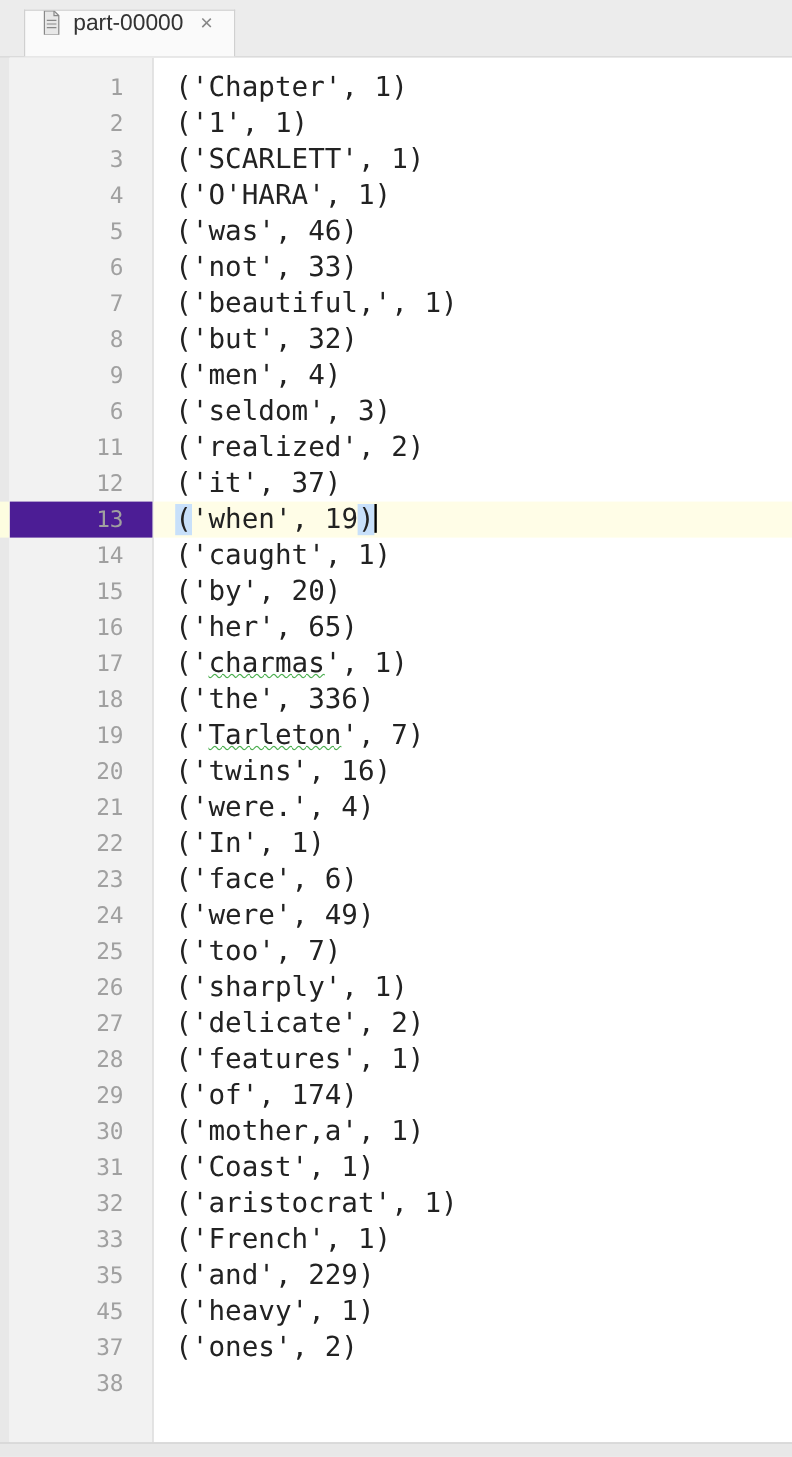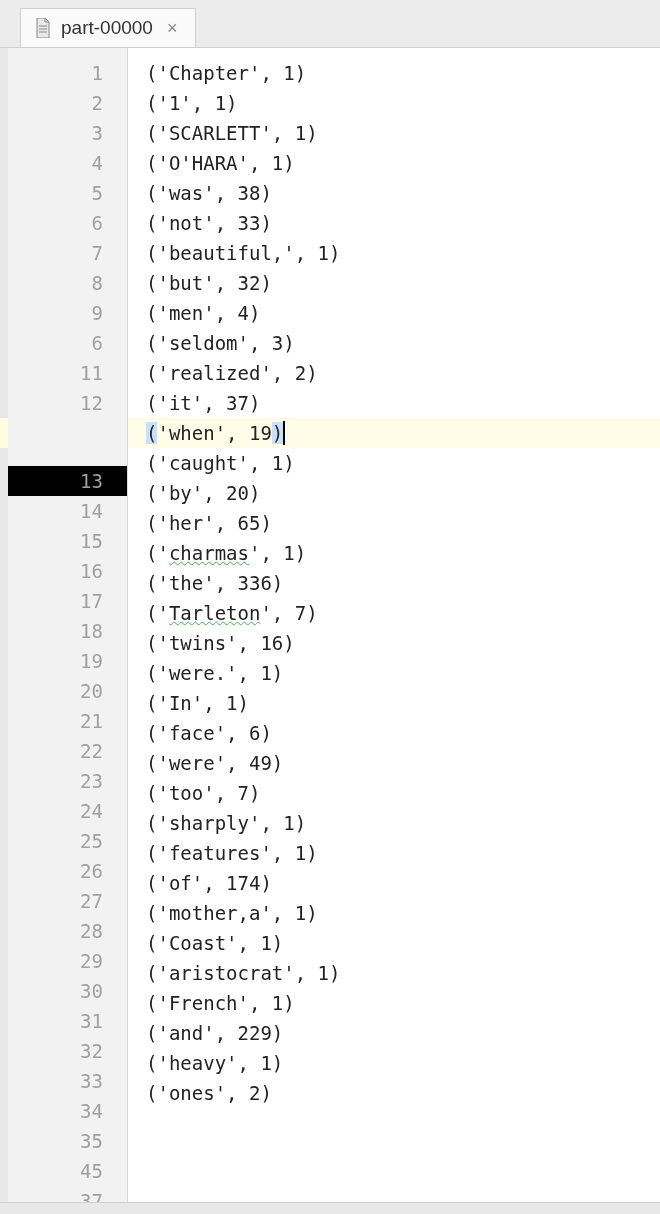--- a/index.html
+++ b/index.html
@@ -14,21 +14,21 @@
   .tab-bar {
     height: 48px;
     background: #ececec;
     border-bottom: 1px solid #d0d0d0;
     display: flex;
     align-items: stretch;
     padding-left: 20px;
   }
   .tab {
     display: flex;
-    align-items: center;
+    align-items: flex-start;
     padding: 0 14px;
     background: #fafafa;
     border: 1px solid #d0d0d0;
     border-bottom: none;
     margin-top: 8px;
     gap: 10px;
     font-size: 19px;
     color: #333;
   }
   .file-icon {
@@ -85,32 +85,31 @@
   }
   .code {
     flex: 1;
     padding-top: 10px;
     position: relative;
   }
   .code-line {
     height: 30px;
     line-height: 30px;
     font-family: "Menlo", "Consolas", monospace;
-    font-size: 19px;
+    font-size: 23px;
     color: #222;
     padding-left: 18px;
     white-space: pre;
     position: relative;
   }
   .code-line.active {
     background: #fffde7;
   }
   .gutter-line.active {
-    background: #000000;
-    margin-top: 48px;
+    background: #4c1d95;
   }
   .hl-open, .hl-close {
     background: #c8e0fa;
   }
   .cursor {
     display: inline-block;
     width: 2px;
     height: 24px;
     background: #000;
     vertical-align: middle;
@@ -179,53 +178,53 @@
       <div class="gutter-line">24</div>
       <div class="gutter-line">25</div>
       <div class="gutter-line">26</div>
       <div class="gutter-line">27</div>
       <div class="gutter-line">28</div>
       <div class="gutter-line">29</div>
       <div class="gutter-line">30</div>
       <div class="gutter-line">31</div>
       <div class="gutter-line">32</div>
       <div class="gutter-line">33</div>
-      <div class="gutter-line">34</div>
       <div class="gutter-line">35</div>
       <div class="gutter-line">45</div>
       <div class="gutter-line">37</div>
       <div class="gutter-line">38</div>
     </div>
   <div class="code">
       <div class="code-line">('Chapter', 1)</div>
       <div class="code-line">('1', 1)</div>
       <div class="code-line">('SCARLETT', 1)</div>
       <div class="code-line">('O'HARA', 1)</div>
-      <div class="code-line">('was', 38)</div>
+      <div class="code-line">('was', 46)</div>
       <div class="code-line">('not', 33)</div>
       <div class="code-line">('beautiful,', 1)</div>
       <div class="code-line">('but', 32)</div>
       <div class="code-line">('men', 4)</div>
       <div class="code-line">('seldom', 3)</div>
       <div class="code-line">('realized', 2)</div>
       <div class="code-line">('it', 37)</div>
       <div class="code-line active"><span class="hl-open">(</span>'when', 19<span class="hl-close">)</span><span class="cursor"></span></div>
       <div class="code-line">('caught', 1)</div>
       <div class="code-line">('by', 20)</div>
       <div class="code-line">('her', 65)</div>
       <div class="code-line">('<span class="spell">charmas</span>', 1)</div>
       <div class="code-line">('the', 336)</div>
       <div class="code-line">('<span class="spell">Tarleton</span>', 7)</div>
       <div class="code-line">('twins', 16)</div>
-      <div class="code-line">('were.', 1)</div>
+      <div class="code-line">('were.', 4)</div>
       <div class="code-line">('In', 1)</div>
       <div class="code-line">('face', 6)</div>
       <div class="code-line">('were', 49)</div>
       <div class="code-line">('too', 7)</div>
       <div class="code-line">('sharply', 1)</div>
+      <div class="code-line">('delicate', 2)</div>
       <div class="code-line">('features', 1)</div>
       <div class="code-line">('of', 174)</div>
       <div class="code-line">('mother,a', 1)</div>
       <div class="code-line">('Coast', 1)</div>
       <div class="code-line">('aristocrat', 1)</div>
       <div class="code-line">('French', 1)</div>
       <div class="code-line">('and', 229)</div>
       <div class="code-line">('heavy', 1)</div>
       <div class="code-line">('ones', 2)</div>
     </div>

